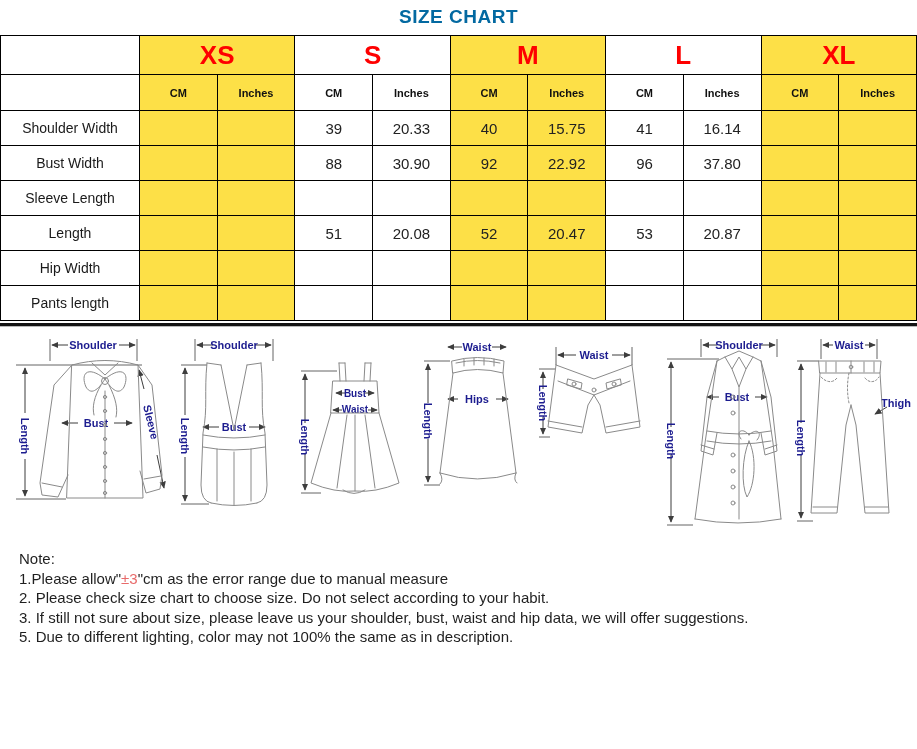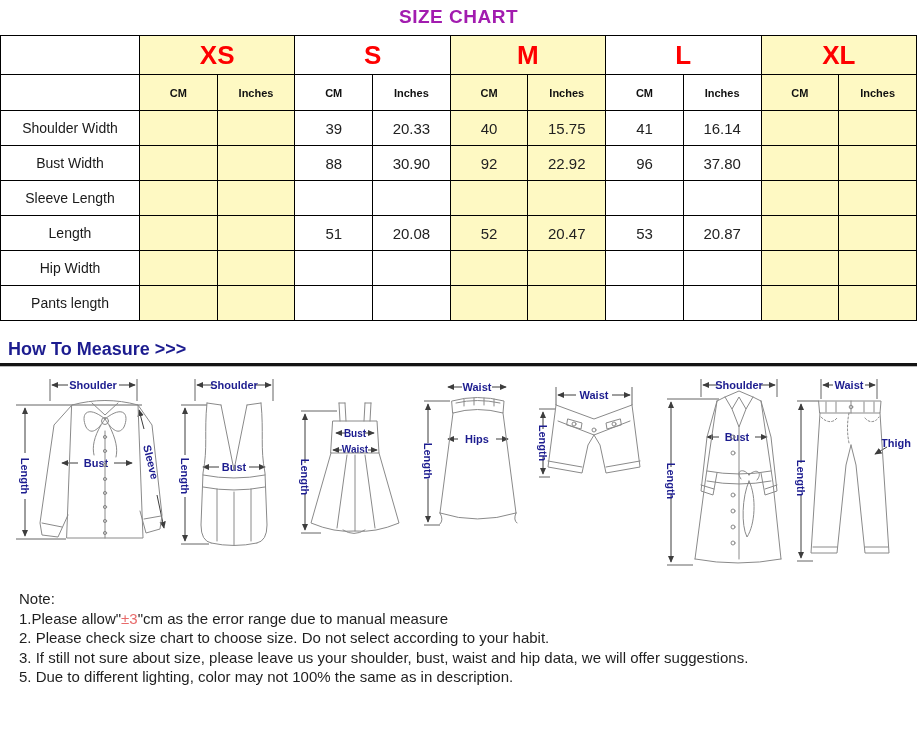--- a/index.html
+++ b/index.html
@@ -2,29 +2,29 @@
 <html><head>
 <meta charset="utf-8">
 <style>
   * { box-sizing: border-box; }
   html,body { margin:0; padding:0; }
   body {
     width:917px; height:749px; overflow:hidden; background:#ffffff;
     font-family:"Liberation Sans", sans-serif; color:#1a1a1a;
   }
   
-  .title { height:35px; line-height:33px; text-align:center; font-size:19px; font-weight:bold; color:#a21caf; letter-spacing:0.5px; }
+  .title { height:35px; line-height:33px; text-align:center; font-size:19px; font-weight:bold; color:#0369a1; letter-spacing:0.5px; }
   
   table.size-table { width:917px; border-collapse:collapse; table-layout:fixed; }
   table.size-table td { border:1px solid #000; text-align:center; vertical-align:middle; padding:0; overflow:hidden; }
   td.size-cell { height:39px; font-size:26px; font-weight:bold; color:#fe0000; }
   td.unit-cell { height:36px; font-size:11px; font-weight:bold; color:#111; }
   td.row-label { height:19px; font-size:14px; color:#1a1a1a; background:#fff; }
   td.value-cell { height:35px; font-size:15px; color:#222; }
-  .shaded { background:#fef9c3; }
+  .shaded { background:#fde047; }
   
   .htm-heading { margin:16px 0 0 8px; height:24px; line-height:24px; font-size:18px; font-weight:bold; color:#1c1c8f; }
   .htm-rule { height:4px; background:#141414; margin-top:2px; border-bottom:1px solid #b9b9b9; }
   .diagrams { margin-top:8px; height:202px; display:flex; justify-content:space-between; align-items:flex-start; padding:0 4px; }
   svg.diag { display:block; }
   .g path, .g line, .g circle, .g rect { fill:none; stroke:#8a8a8a; stroke-width:1; stroke-linejoin:round; stroke-linecap:round; }
   .m { stroke:#3d3d3d; stroke-width:1; fill:none; }
   .ref { stroke:#3d3d3d; stroke-width:0.8; fill:none; }
   .dash { stroke-dasharray:2,2; }
   .dlabel { fill:#1c1c8f; font-family:"Liberation Sans", sans-serif; font-size:11px; font-weight:bold; }
@@ -152,21 +152,20 @@
           <td class="value-cell shaded"></td>
           <td class="value-cell shaded"></td>
           <td class="value-cell"></td>
           <td class="value-cell"></td>
           <td class="value-cell shaded"></td>
           <td class="value-cell shaded"></td>
         </tr>
       </tbody>
   </table>
 
-  <div class="htm-heading">How To Measure &gt;&gt;&gt;</div>
   <div class="htm-rule"></div>
 
   <div class="diagrams">
 
     <svg class="diag" width="168" height="200" viewBox="0 0 168 200">
       <line class="ref" x1="46" y1="4" x2="46" y2="26"></line>
         <line class="ref" x1="133" y1="4" x2="133" y2="26"></line>
       <line class="m" x1="64" y1="10" x2="48" y2="10" marker-end="url(#arr)"></line>
       <line class="m" x1="115" y1="10" x2="131" y2="10" marker-end="url(#arr)"></line>
       <text class="dlabel" x="89" y="14" text-anchor="middle">Shoulder</text>

